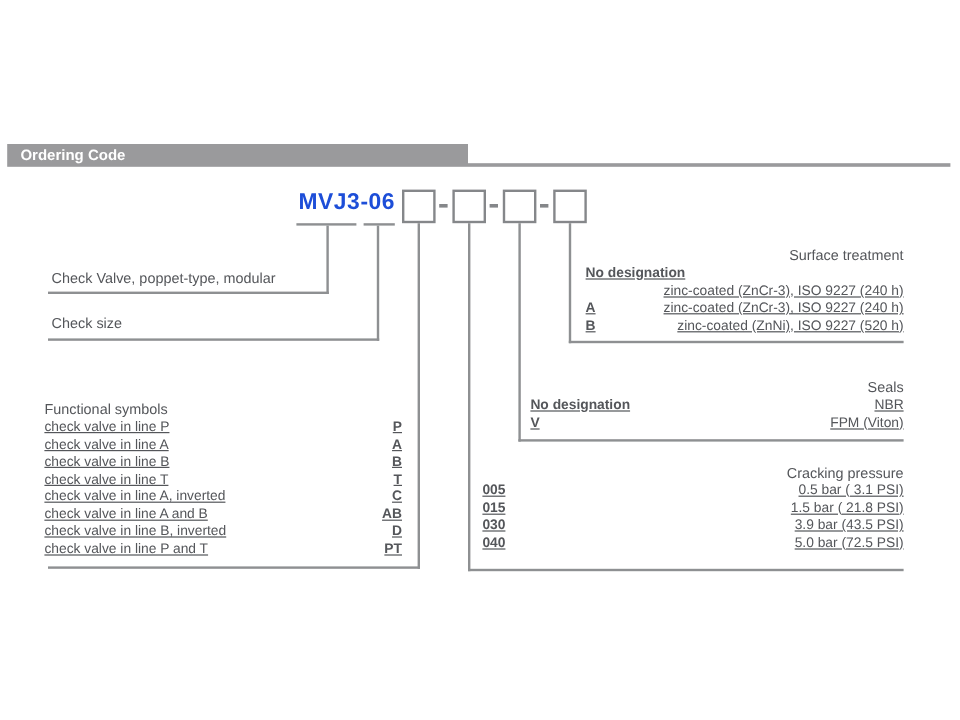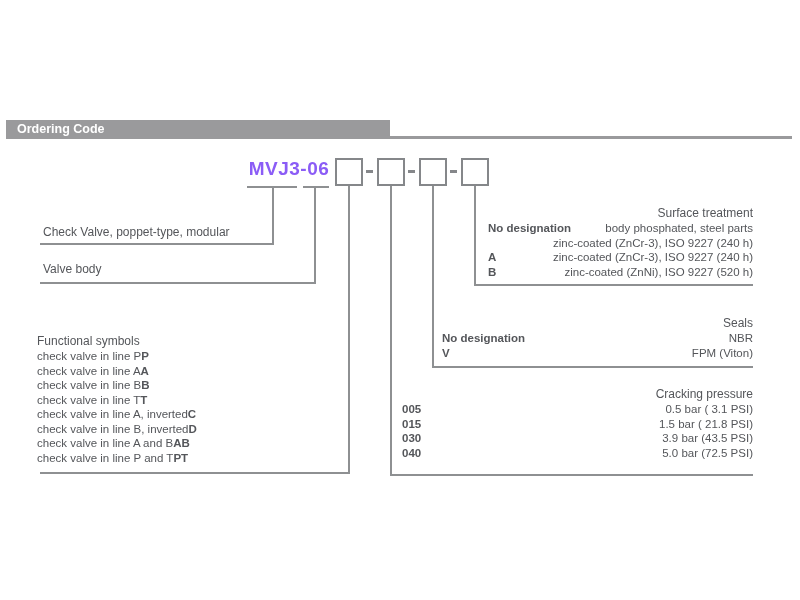--- a/index.html
+++ b/index.html
@@ -35,21 +35,21 @@
   }
 
   
   .model-code {
     position: absolute;
     left: 246px; top: 158px;
     width: 86px;
     text-align: center;
     font-size: 19px;
     font-weight: bold;
-    color: #8b5cf6;
+    color: #1d4ed8;
     letter-spacing: 0.5px;
   }
   .u-line { position: absolute; height: 2px; background: #8e9092; }
   .u-model { left: 247px; top: 186px; width: 50px; }
   .u-size  { left: 303px; top: 186px; width: 26px; }
 
   .code-box {
     position: absolute;
     top: 158px;
     width: 28px; height: 28px;
@@ -107,22 +107,24 @@
 
   
   .section { position: absolute; font-size: 11.5px; color: #54565a; }
   .section .title {
     font-weight: normal;
     font-size: 12px;
     line-height: 15px;
   }
   .section .row {
     display: flex;
+    justify-content: space-between;
     line-height: 14.55px;
     white-space: nowrap;
+    text-decoration: underline;
   }
   .section .row .code { font-weight: bold; }
   .section .row .value { text-align: right; flex: 1; }
   .right-title { text-align: right; }
 
   .sec-functional { left: 37px;  top: 334px; width: 298px; }
   .sec-surface    { left: 488px; top: 206px; width: 265px; }
   .sec-seals      { left: 442px; top: 316px; width: 311px; }
   .sec-cracking   { left: 402px; top: 387px; width: 351px; }
 </style>
@@ -155,21 +157,21 @@
   <div class="vline drop-1"></div>
   <div class="hline hl-functional"></div>
   <div class="vline drop-2"></div>
   <div class="hline hl-cracking"></div>
   <div class="vline drop-3"></div>
   <div class="hline hl-seals"></div>
   <div class="vline drop-4"></div>
   <div class="hline hl-surface"></div>
 
   <div class="left-label lbl-check">Check Valve, poppet-type, modular</div>
-  <div class="left-label lbl-size">Valve body</div>
+  <div class="left-label lbl-size">Check size</div>
 
   <div class="section sec-functional">
     <div class="title">Functional symbols</div>
     <div class="row">
       <span class="desc">check valve in line P</span>
       <span class="code">P</span>
     </div>
     <div class="row">
       <span class="desc">check valve in line A</span>
       <span class="code">A</span>
@@ -180,38 +182,37 @@
     </div>
     <div class="row">
       <span class="desc">check valve in line T</span>
       <span class="code">T</span>
     </div>
     <div class="row">
       <span class="desc">check valve in line A, inverted</span>
       <span class="code">C</span>
     </div>
     <div class="row">
+      <span class="desc">check valve in line A and B</span>
+      <span class="code">AB</span>
+    </div>
+    <div class="row">
       <span class="desc">check valve in line B, inverted</span>
       <span class="code">D</span>
     </div>
     <div class="row">
-      <span class="desc">check valve in line A and B</span>
-      <span class="code">AB</span>
-    </div>
-    <div class="row">
       <span class="desc">check valve in line P and T</span>
       <span class="code">PT</span>
     </div>
   </div>
 
   <div class="section sec-surface">
     <div class="title right-title">Surface treatment</div>
     <div class="row">
       <span class="code">No designation</span>
-      <span class="value">body phosphated, steel parts</span>
     </div>
     <div class="row">
       <span class="code"></span>
       <span class="value">zinc-coated (ZnCr-3), ISO 9227 (240 h)</span>
     </div>
     <div class="row">
       <span class="code">A</span>
       <span class="value">zinc-coated (ZnCr-3), ISO 9227 (240 h)</span>
     </div>
     <div class="row">

